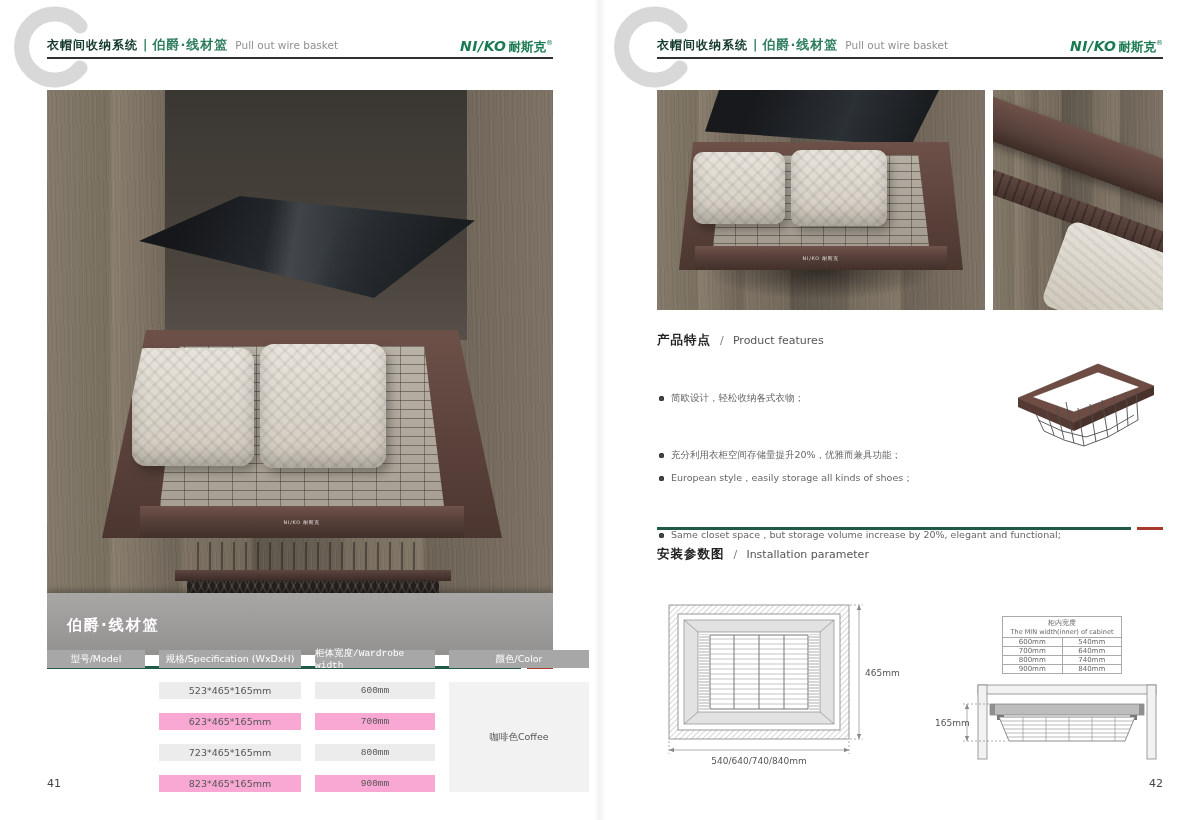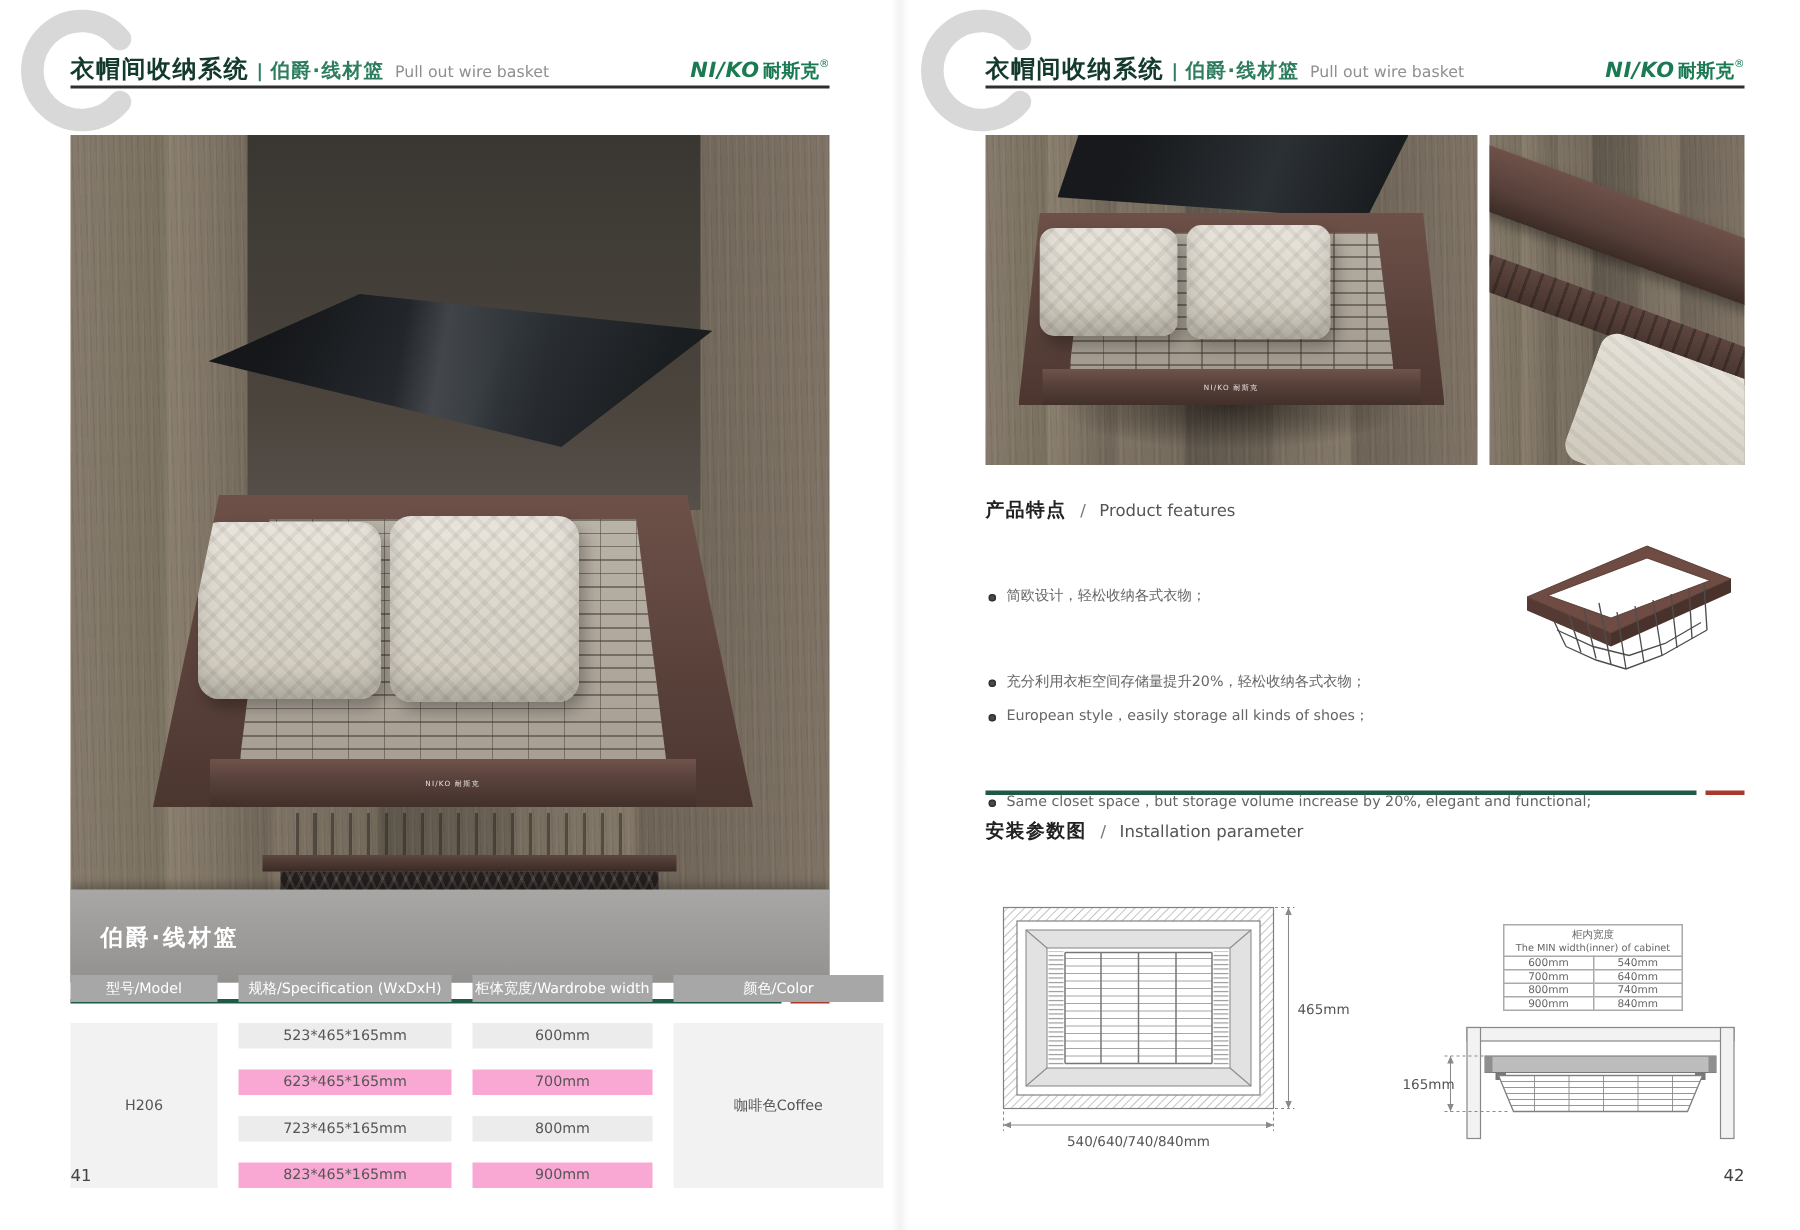--- a/index.html
+++ b/index.html
@@ -6,21 +6,21 @@
   html,body { width:1200px; height:820px; background:#f4f4f2; font-family:"DejaVu Sans","Liberation Sans",sans-serif; }
   .spread { position:relative; width:1200px; height:820px; background:#ffffff; overflow:hidden; }
   .page { position:absolute; top:0; width:600px; height:820px; --mx:47px; }
   .page.right { --mx:57px; }
   .center-fold { position:absolute; left:594px; top:0; width:12px; height:820px;
     background:linear-gradient(90deg, rgba(0,0,0,0) 0%, rgba(0,0,0,0.05) 50%, rgba(0,0,0,0) 100%); }
 
   
   .c-logo { position:absolute; left:8px; top:4px; width:86px; height:86px; }
   .page-header { position:absolute; left:var(--mx); top:36px; display:flex; align-items:baseline; white-space:nowrap; z-index:2; }
-  .h-cn { font-size:16px; font-weight:bold; color:#143a2d; letter-spacing:1px;text-align:right; }
+  .h-cn { font-size:12px; font-weight:bold; color:#143a2d; letter-spacing:1px;text-align:right; }
   .h-div { font-size:12px; color:#2e7d5e; margin:0 5px; font-weight:bold; }
   .h-prod { font-size:13px; font-weight:bold; color:#2e7d5e; letter-spacing:1px; }
   .h-en { font-size:10.5px; color:#8f8f8f; margin-left:7px; }
   .nisko { position:absolute; left:calc(var(--mx) + 408px); top:36px; width:98px; text-align:right;
     color:#1a7a52; white-space:nowrap; z-index:2; }
   .nisko-en { font-size:14px; font-weight:bold; font-style:italic; letter-spacing:0.5px; }
   .nisko-cn { font-size:12.5px; font-weight:bold; margin-left:2px; }
   .nisko-reg { font-size:7px; vertical-align:super; }
   .header-rule { position:absolute; left:var(--mx); top:57px; width:506px; height:2px; background:#2f2f2f; }
 
@@ -129,21 +129,21 @@
 
   
   .spec-table { position:absolute; left:var(--mx); top:650px; width:506px;
     display:grid; grid-template-columns:98px 142px 120px 140px; grid-template-rows:18px 17px 17px 17px 17px;
     gap:14px; font-size:9.5px; color:#555555; }
   .spec-table .cell { display:flex; align-items:center; justify-content:center; }
   .spec-table .th { background:#a7a7a7; color:#ffffff; }
   .spec-table .r0 { background:#ececec; }
   .spec-table .r1 { background:#f9a8d4; }
   .spec-table .span4 { grid-row:2 / 6; background:#f2f2f2; }
-  .col1 { grid-column:1; } .col2 { grid-column:2; } .col3 { grid-column:3; } .col4 { grid-column:4; }
+  .col1 { grid-column:1; } .col2 { grid-column:2; } .col3 { grid-column:3;font-family:Liberation Mono, monospace; } .col4 { grid-column:4; }
 
   
   .topview { position:absolute; left:var(--mx); top:597px; }
   .sideview { position:absolute; left:calc(var(--mx) + 276px); top:679px; }
   .dim-label { font-size:9px; fill:#555555; font-family:"DejaVu Sans","Liberation Sans",sans-serif; }
   .width-table { position:absolute; left:calc(var(--mx) + 345px); top:616px; width:120px;
     border-collapse:collapse; font-size:7px; color:#666666; text-align:center; }
   .width-table th, .width-table td { border:1px solid #aaaaaa; font-weight:normal; }
   .width-table th { padding:1px 0; }
   .width-table td { height:9px; }
@@ -201,21 +201,20 @@
         <i class="gap"></i>
         <i class="red"></i>
     </div>
 
     <div class="spec-table">
       <div class="cell th col1">型号/Model</div>
       <div class="cell th col2">规格/Specification (WxDxH)</div>
       <div class="cell th col3">柜体宽度/Wardrobe width</div>
       <div class="cell th col4">颜色/Color</div>
 
-      <div class="cell span4 col1">H206</div>
 
       <div class="cell r0 col2">523*465*165mm</div>
       <div class="cell r0 col3">600mm</div>
       <div class="cell span4 col4">咖啡色Coffee</div>
 
       <div class="cell r1 col2">623*465*165mm</div>
       <div class="cell r1 col3">700mm</div>
 
       <div class="cell r0 col2">723*465*165mm</div>
       <div class="cell r0 col3">800mm</div>
@@ -265,21 +264,21 @@
     </figure>
 
     <div class="section-heading" style="top:329px">
       <span class="sh-cn">产品特点</span>
       <span class="sh-sep">/</span>
       <span class="sh-en">Product features</span>
     </div>
 
     <ul class="bullets" style="top:349px">
       <li><span class="dot"></span><span>简欧设计，轻松收纳各式衣物；</span></li>
-      <li><span class="dot"></span><span>充分利用衣柜空间存储量提升20%，轻松收纳各式衣物；</span></li>
+      <li><span class="dot"></span><span>充分利用衣柜空间存储量提升20%，优雅而兼具功能；</span></li>
     </ul>
 
     <div class="product-render">
       <svg width="156" height="131" viewBox="0 0 156 131">
 
         <path fill-rule="evenodd" fill="#6e4c43" stroke="#54392f" stroke-width="0.6" d="M10,62 L90,28 L146,50 L66,86 Z M24,61 L90,36 L132,51 L66,76 Z"></path>
 
         <path d="M10,62 L66,86 L66,95 L10,71 Z" fill="#553a33"></path>
         <path d="M66,86 L146,50 L146,59 L66,95 Z" fill="#4a322c"></path>
 

